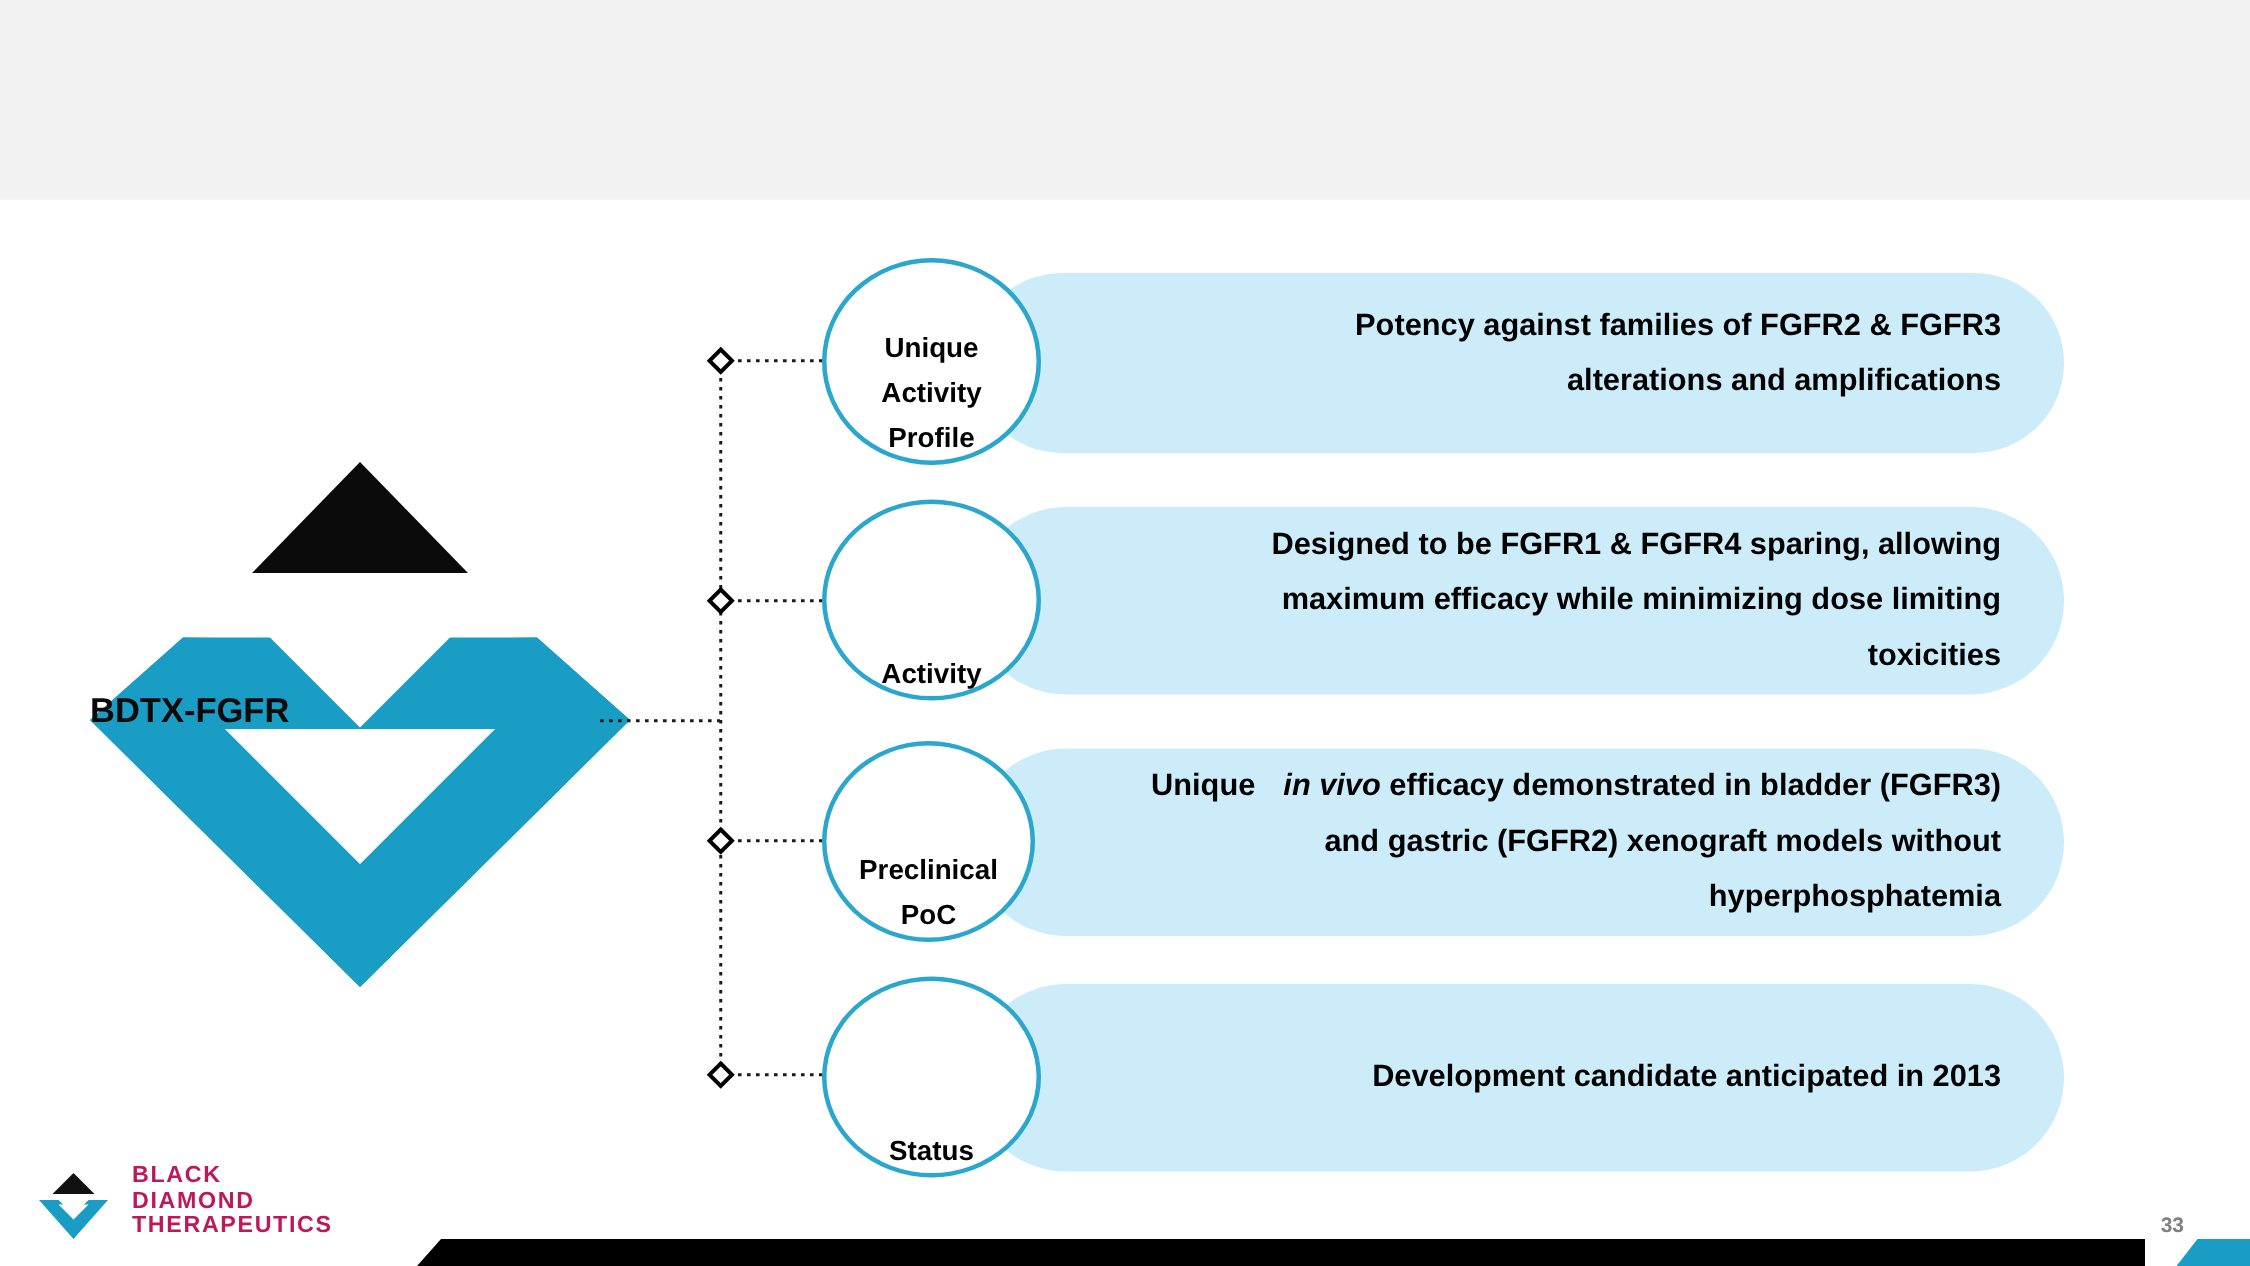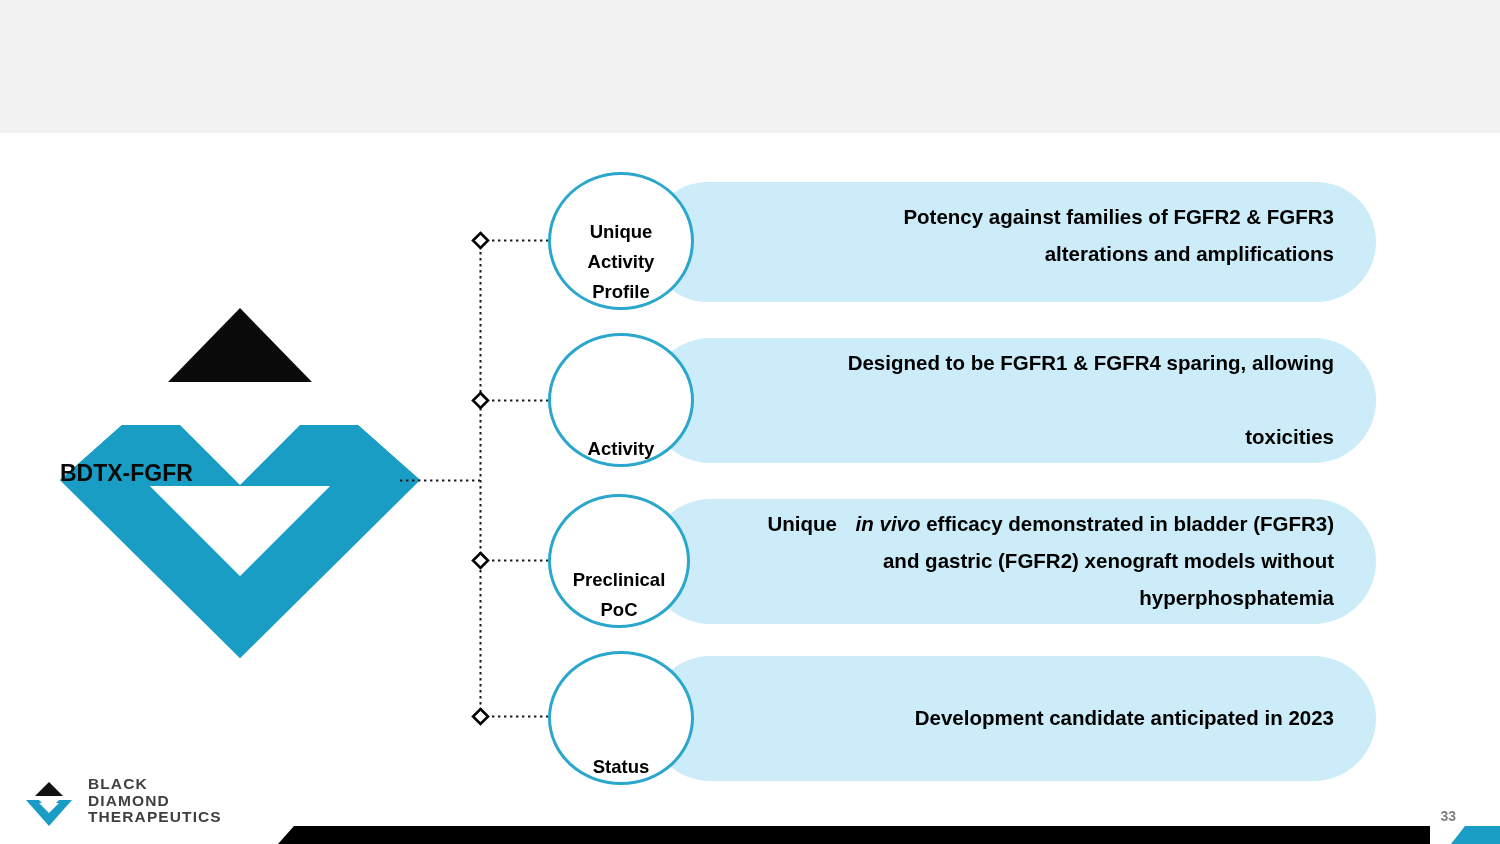--- a/index.html
+++ b/index.html
@@ -125,21 +125,21 @@
     top: 776px;
     width: 200px;
     height: 56px;
   }
   #footer-logo-text {
     position: absolute;
     left: 66px;
     top: 0px;
     font-size: 13.2px;
     font-weight: bold;
-    color: #404040;
+    color: #be185d;
     line-height: 16.5px;
     letter-spacing: 1.1px;
   }
   #footer-logo-text span {
     display: block;
   }
   .sc-first { font-size: 15.5px; }
   #page-number {
     position: absolute;
     right: 44px;
@@ -224,21 +224,21 @@
         <div>Activity</div>
         <div>Profile</div>
       </div>
     </div>
   </div>
 
   <div class="row" id="row-1">
     <div class="pill"></div>
     <div class="pill-text">
       <span>Designed to be FGFR1 &amp; FGFR4 sparing, allowing</span><br>
-      <br>
+      <span>maximum efficacy while minimizing dose limiting</span><br>
       <span>toxicities</span>
     </div>
     <div class="node-circle">
       <div>
         <div>Activity</div>
       </div>
     </div>
   </div>
 
   <div class="row" id="row-2">
@@ -250,21 +250,21 @@
       <div>
         <div>Preclinical</div>
         <div>PoC</div>
       </div>
     </div>
   </div>
 
   <div class="row" id="row-3">
     <div class="pill"></div>
     <div class="pill-text">
-      <span>Development candidate anticipated in 2023</span>
+      <span>Development candidate anticipated in 2013</span>
     </div>
     <div class="node-circle">
       <div>
         <div>Status</div>
       </div>
     </div>
   </div>
 
   <div id="footer-logo">
     <svg width="54" height="50" viewBox="0 0 54 50" xmlns="http://www.w3.org/2000/svg" style="position:absolute;left:0;top:2px;">

